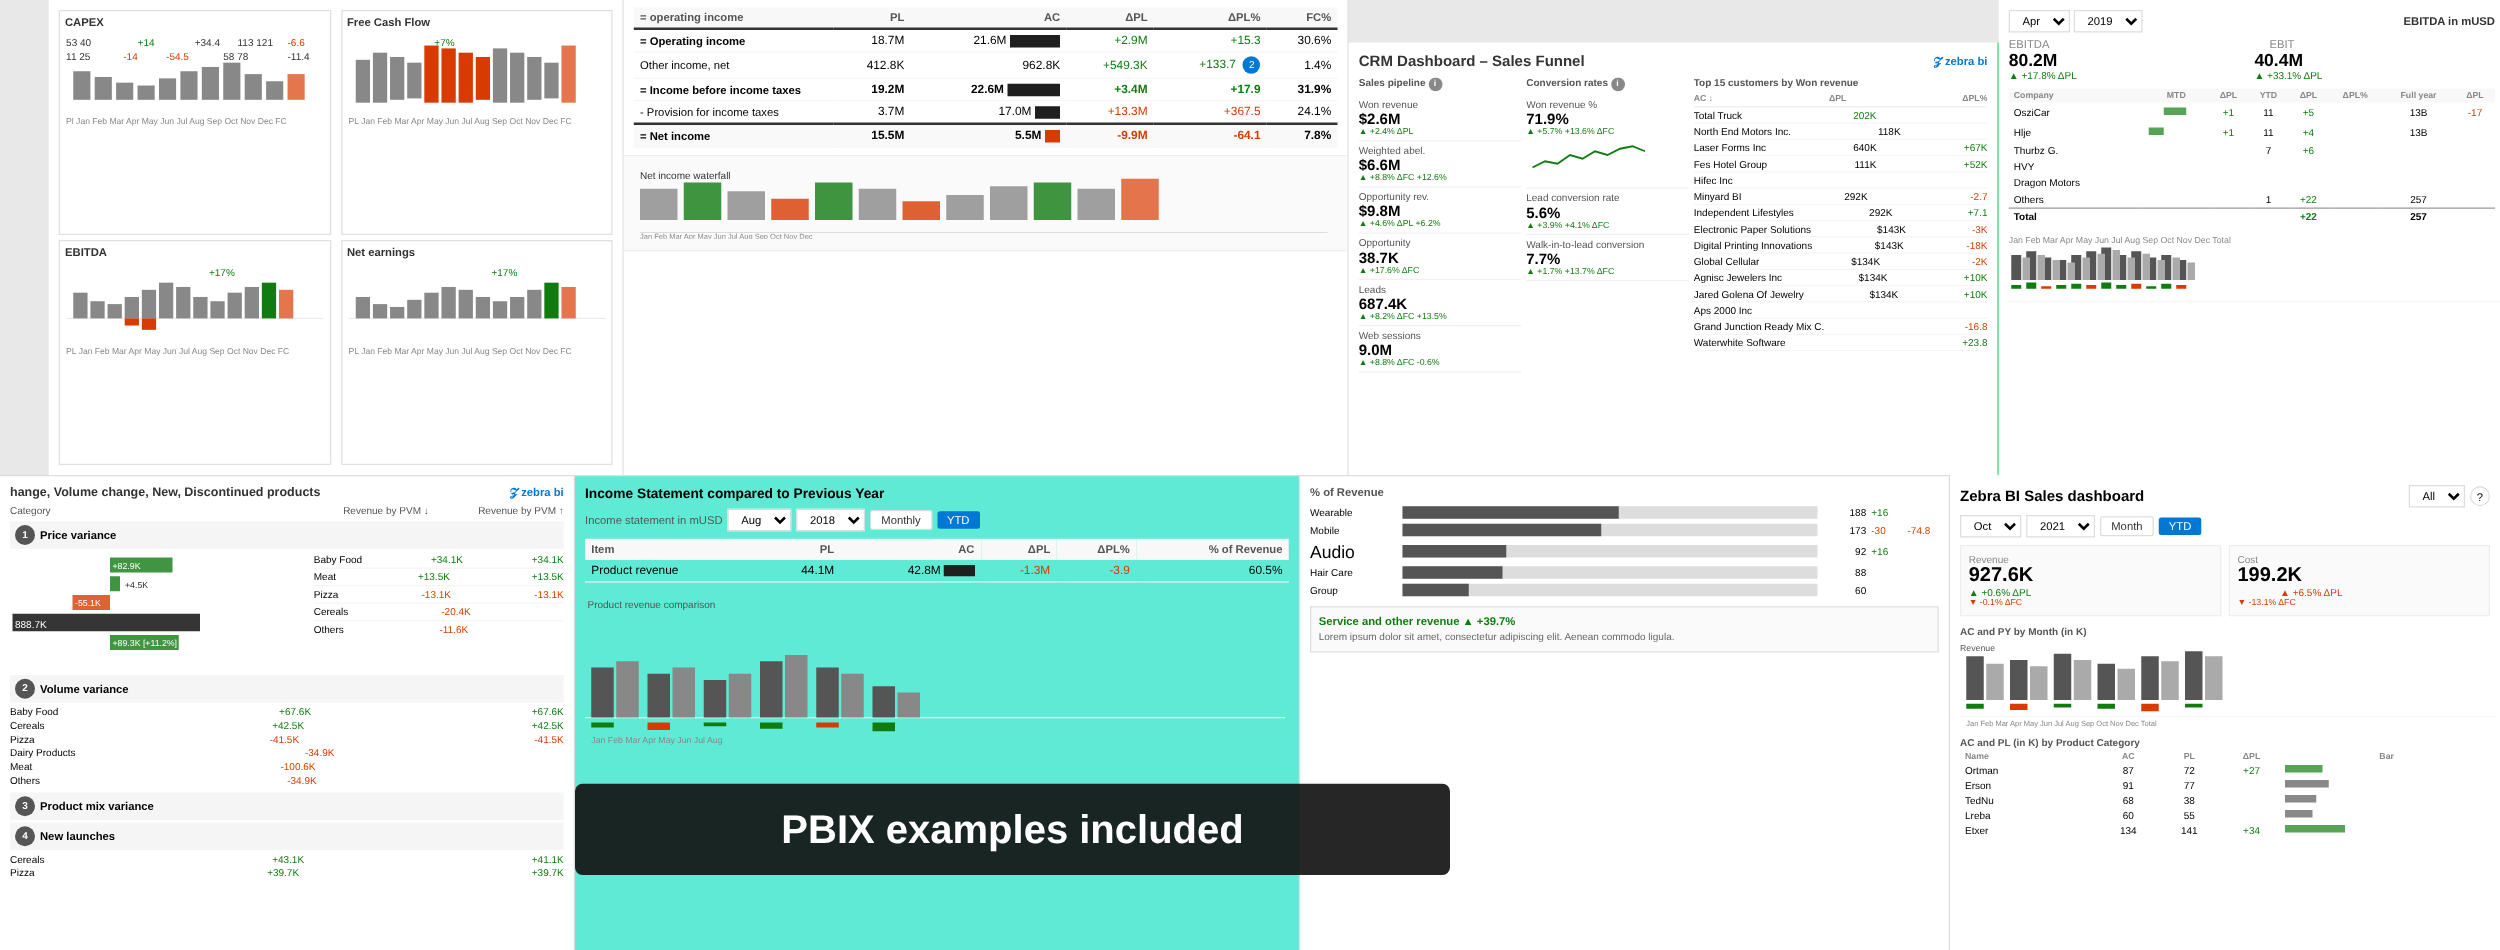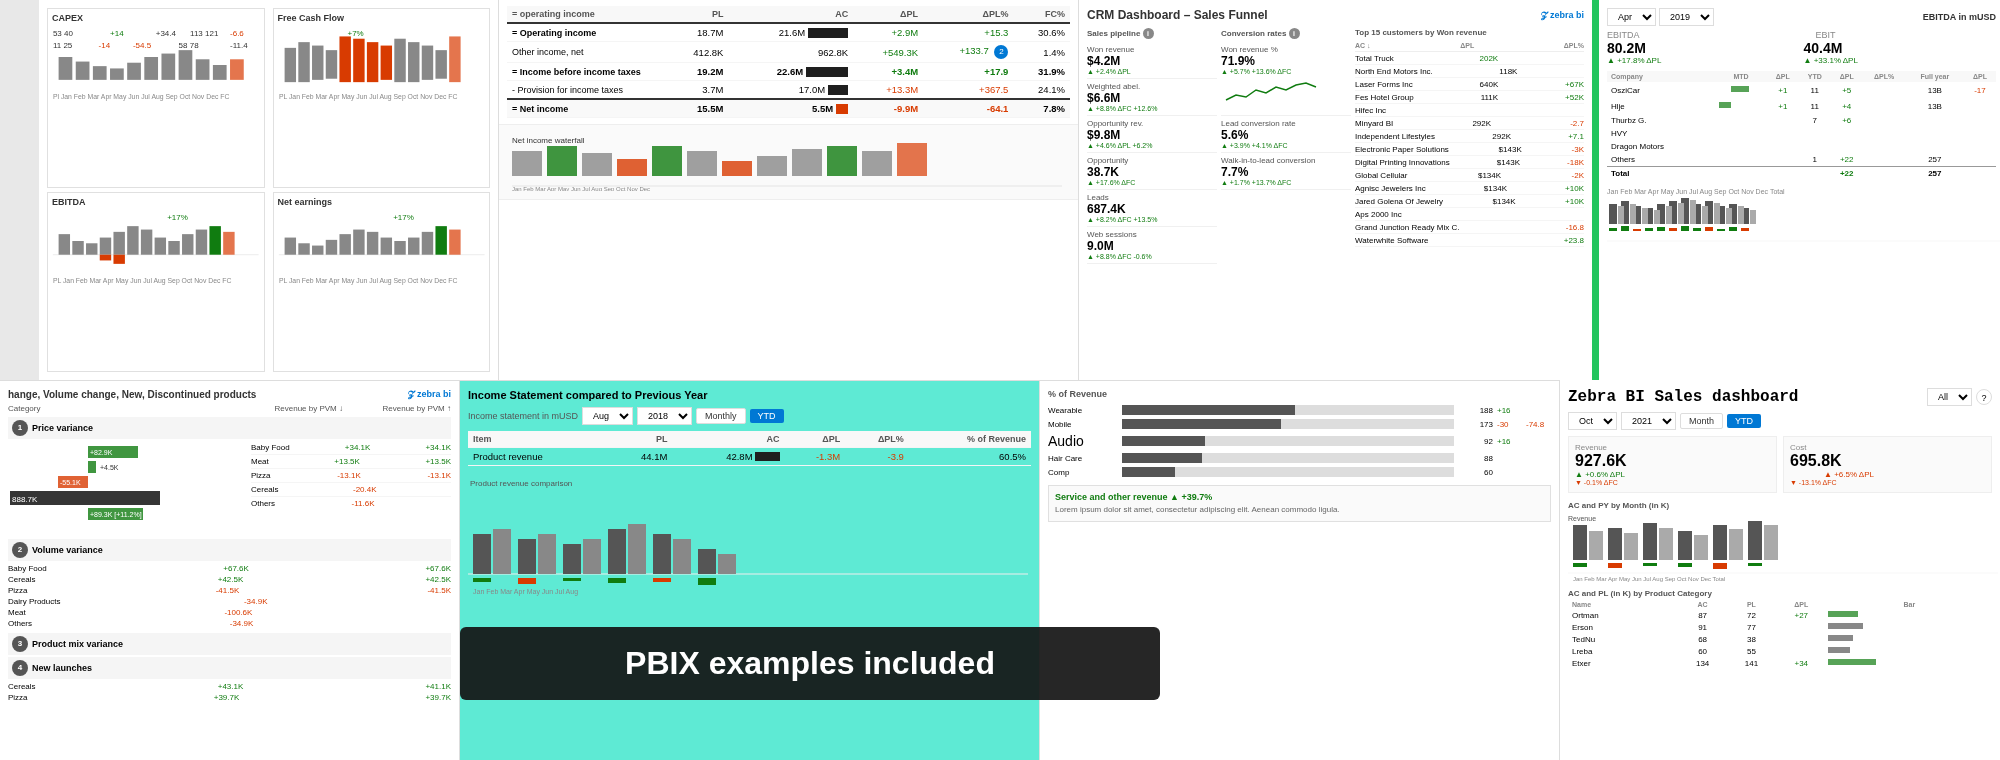--- a/index.html
+++ b/index.html
@@ -391,35 +391,35 @@
           <rect x="285" y="18" width="30" height="27" fill="#888" opacity="0.8"></rect>
           <rect x="320" y="15" width="30" height="30" fill="#107c10" opacity="0.8"></rect>
           <rect x="355" y="20" width="30" height="25" fill="#888" opacity="0.8"></rect>
           <rect x="390" y="12" width="30" height="33" fill="#d83b01" opacity="0.7"></rect>
           <line x1="5" y1="55" x2="555" y2="55" stroke="#ccc" stroke-width="0.5"></line>
           <text x="5" y="60" font-size="6" fill="#888">Jan  Feb  Mar  Apr  May  Jun  Jul  Aug  Sep  Oct  Nov  Dec</text>
         </svg>
       </div>
     </div>
 
-    <div style="width:520px;height:380px;background:white;border-right:7px solid #22c55e;padding:8px;overflow:hidden;">
+    <div style="width:520px;height:380px;background:white;border-right:1px solid #22c55e;padding:8px;overflow:hidden;margin-top:34px;">
       <div style="display:flex;justify-content:space-between;align-items:center;margin-bottom:6px;">
         <span style="font-size:12px;font-weight:bold;color:#333;">CRM Dashboard – Sales Funnel</span>
         <span style="font-size:9px;color:#0078d4;font-weight:bold;">𝓩 zebra bi</span>
       </div>
       <div style="display:flex;gap:4px;height:calc(100% - 30px);">
 
         <div style="width:130px;overflow:hidden;">
           <div style="font-size:8px;font-weight:bold;color:#555;margin-bottom:3px;">
             Sales pipeline <span style="display:inline-block;width:11px;height:11px;background:#888;border-radius:50%;color:white;font-size:7px;text-align:center;line-height:11px;">i</span>
           </div>
           <div class="funnel-item">
             <div>
                 <div style="font-size:8px;color:#555;">Won revenue</div>
-                <div style="font-size:12px;font-weight:bold;">$4.2M</div>
+                <div style="font-size:12px;font-weight:bold;">$2.6M</div>
                 <div style="font-size:7px;color:#107c10;">▲ +2.4% ΔPL</div>
               </div>
           </div>
           <div class="funnel-item">
             <div>
                 <div style="font-size:8px;color:#555;">Weighted abel.</div>
                 <div style="font-size:12px;font-weight:bold;">$6.6M</div>
                 <div style="font-size:7px;color:#107c10;">▲ +8.8% ΔFC +12.6%</div>
               </div>
           </div>
@@ -960,39 +960,39 @@
         <div style="display:flex;align-items:center;gap:4px;padding:2px 0;">
           <span style="width:70px;font-size:8px;">Hair Care</span>
           <div style="flex:1;height:10px;background:#ddd;position:relative;">
             <div style="width:24%;height:100%;background:#555;"></div>
           </div>
           <span style="width:35px;font-size:8px;text-align:right;">88</span>
           <span style="width:25px;font-size:8px;color:#d83b01;"></span>
           <span style="width:25px;font-size:8px;color:#d83b01;"></span>
         </div>
         <div style="display:flex;align-items:center;gap:4px;padding:2px 0;">
-          <span style="width:70px;font-size:8px;">Comp</span>
+          <span style="width:70px;font-size:8px;">Group</span>
           <div style="flex:1;height:10px;background:#ddd;position:relative;">
             <div style="width:16%;height:100%;background:#555;"></div>
           </div>
           <span style="width:35px;font-size:8px;text-align:right;">60</span>
           <span style="width:25px;font-size:8px;color:#d83b01;"></span>
           <span style="width:25px;font-size:8px;color:#d83b01;"></span>
         </div>
       </div>
 
       <div style="border:1px solid #e0e0e0;padding:6px;background:#fafafa;">
         <div style="font-size:9px;font-weight:bold;color:#107c10;margin-bottom:3px;">Service and other revenue ▲ +39.7%</div>
         <div style="font-size:8px;color:#666;line-height:1.3;">Lorem ipsum dolor sit amet, consectetur adipiscing elit. Aenean commodo ligula.</div>
       </div>
     </div>
 
     <div style="flex:1;height:380px;background:white;padding:8px;overflow:hidden;">
       <div style="display:flex;justify-content:space-between;align-items:center;margin-bottom:6px;">
-        <span style="font-size:16px;font-weight:bold;font-family:Liberation Mono, monospace;">Zebra BI Sales dashboard</span>
+        <span style="font-size:12px;font-weight:bold;">Zebra BI Sales dashboard</span>
         <div style="display:flex;gap:4px;align-items:center;">
           <select class="select-box"><option>All</option></select>
           <span style="display:inline-block;width:16px;height:16px;border:1px solid #ddd;border-radius:50%;text-align:center;line-height:16px;font-size:9px;cursor:pointer;">?</span>
         </div>
       </div>
       <div style="display:flex;gap:4px;align-items:center;margin-bottom:6px;">
         <select class="select-box"><option>Oct</option></select>
         <select class="select-box"><option>2021</option></select>
         <button class="toggle-btn-outline">Month</button>
         <button class="toggle-btn">YTD</button>
@@ -1000,21 +1000,21 @@
       
       <div style="display:grid;grid-template-columns:1fr 1fr;gap:6px;margin-bottom:8px;">
         <div style="background:#fafafa;border:1px solid #eee;padding:6px;">
           <div style="font-size:8px;color:#888;">Revenue</div>
           <div style="font-size:16px;font-weight:bold;">927.6K</div>
           <div style="font-size:8px;color:#107c10;">▲ +0.6% ΔPL</div>
           <div style="font-size:7px;color:#d83b01;">▼ -0.1% ΔFC</div>
         </div>
         <div style="background:#fafafa;border:1px solid #eee;padding:6px;">
           <div style="font-size:8px;color:#888;">Cost</div>
-          <div style="font-size:16px;font-weight:bold;">695.8K</div>
+          <div style="font-size:16px;font-weight:bold;">199.2K</div>
           <div style="font-size:8px;color:#d83b01;margin-left:34px;">▲ +6.5% ΔPL</div>
           <div style="font-size:7px;color:#d83b01;">▼ -13.1% ΔFC</div>
         </div>
       </div>
       
       <div style="font-size:8px;font-weight:bold;color:#555;margin-bottom:3px;">AC and PY by Month (in K)</div>
       <svg width="430" height="70">
         <text x="0" y="8" font-size="7" fill="#555">Revenue</text>
 
         <rect x="5" y="12" width="14" height="35" fill="#555"></rect>

